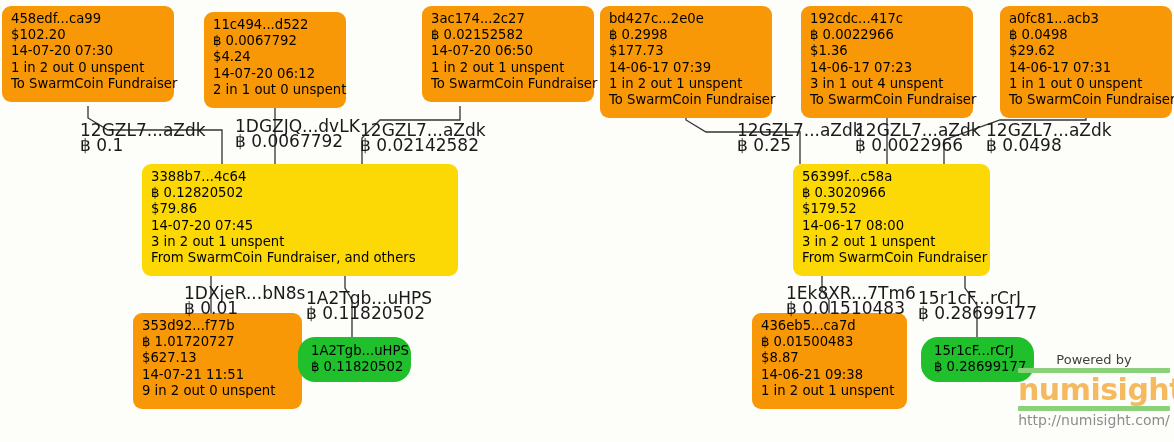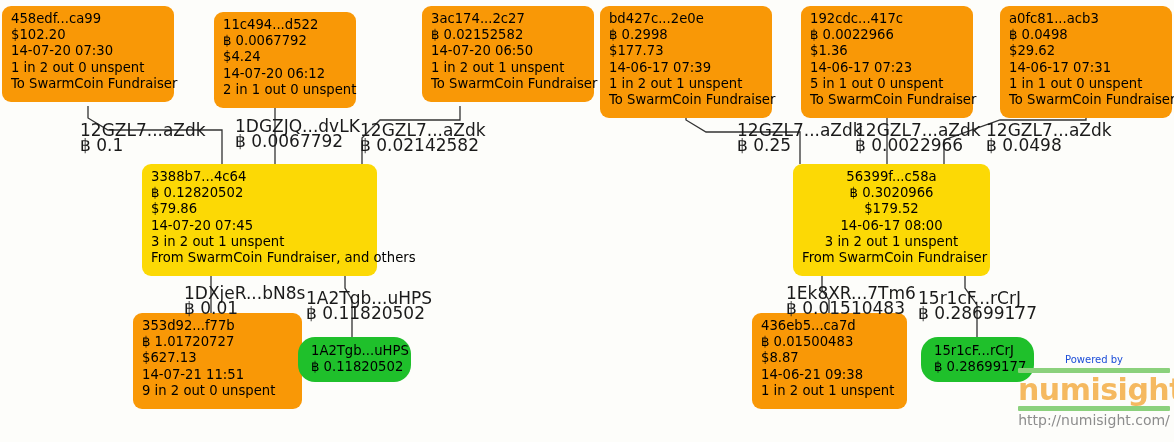--- a/index.html
+++ b/index.html
@@ -55,22 +55,22 @@
   
   #watermark {
     position: absolute;
     left: 1018px;
     top: 352px;
     width: 152px;
     text-align: center;
     user-select: none;
   }
   #watermark .powered {
-    font-size: 10px;
-    color: #1d4ed8;
+    font-size: 13px;
+    color: #404040;
     line-height: 15px;
     text-align: center;
     margin-bottom: 1px;
   }
   #watermark .bar {
     height: 5px;
     background: #8BD17C;
     border-radius: 1px;
   }
   #watermark .wordmark {
@@ -110,21 +110,21 @@
   </svg>
 
   <div id="nodes-layer">
       <div class="node tx-orange" style="left: 2px; top: 6px; width: 172px;">
         <span class="line">458edf...ca99</span>
         <span class="line">$102.20</span>
         <span class="line">14-07-20 07:30</span>
         <span class="line">1 in 2 out 0 unspent</span>
         <span class="line">To SwarmCoin Fundraiser</span>
       </div>
-      <div class="node tx-orange" style="left: 204px; top: 12px; width: 142px; margin-left: 10px;">
+      <div class="node tx-orange" style="left: 204px; top: 12px; width: 142px;">
         <span class="line">11c494...d522</span>
         <span class="line">฿ 0.0067792</span>
         <span class="line">$4.24</span>
         <span class="line">14-07-20 06:12</span>
         <span class="line">2 in 1 out 0 unspent</span>
       </div>
       <div class="node tx-orange" style="left: 374px; top: 6px; width: 172px; margin-left: 48px;">
         <span class="line">3ac174...2c27</span>
         <span class="line">฿ 0.02152582</span>
         <span class="line">14-07-20 06:50</span>
@@ -137,40 +137,40 @@
         <span class="line">$177.73</span>
         <span class="line">14-06-17 07:39</span>
         <span class="line">1 in 2 out 1 unspent</span>
         <span class="line">To SwarmCoin Fundraiser</span>
       </div>
       <div class="node tx-orange" style="left: 801px; top: 6px; width: 172px;">
         <span class="line">192cdc...417c</span>
         <span class="line">฿ 0.0022966</span>
         <span class="line">$1.36</span>
         <span class="line">14-06-17 07:23</span>
-        <span class="line">5 in 1 out 0 unspent</span>
+        <span class="line">3 in 1 out 4 unspent</span>
         <span class="line">To SwarmCoin Fundraiser</span>
       </div>
       <div class="node tx-orange" style="left: 1000px; top: 6px; width: 172px;">
         <span class="line">a0fc81...acb3</span>
         <span class="line">฿ 0.0498</span>
         <span class="line">$29.62</span>
         <span class="line">14-06-17 07:31</span>
         <span class="line">1 in 1 out 0 unspent</span>
         <span class="line">To SwarmCoin Fundraiser</span>
       </div>
-      <div class="node tx-yellow" style="left: 142px; top: 164px; width: 235px;">
+      <div class="node tx-yellow" style="left: 142px; top: 164px; width: 316px;">
         <span class="line">3388b7...4c64</span>
         <span class="line">฿ 0.12820502</span>
         <span class="line">$79.86</span>
         <span class="line">14-07-20 07:45</span>
         <span class="line">3 in 2 out 1 unspent</span>
         <span class="line">From SwarmCoin Fundraiser, and others</span>
       </div>
-      <div class="node tx-yellow" style="left: 793px; top: 164px; width: 197px; text-align: center;">
+      <div class="node tx-yellow" style="left: 793px; top: 164px; width: 197px;">
         <span class="line">56399f...c58a</span>
         <span class="line">฿ 0.3020966</span>
         <span class="line">$179.52</span>
         <span class="line">14-06-17 08:00</span>
         <span class="line">3 in 2 out 1 unspent</span>
         <span class="line">From SwarmCoin Fundraiser</span>
       </div>
       <div class="node tx-orange" style="left: 133px; top: 313px; width: 169px;">
         <span class="line">353d92...f77b</span>
         <span class="line">฿ 1.01720727</span>

